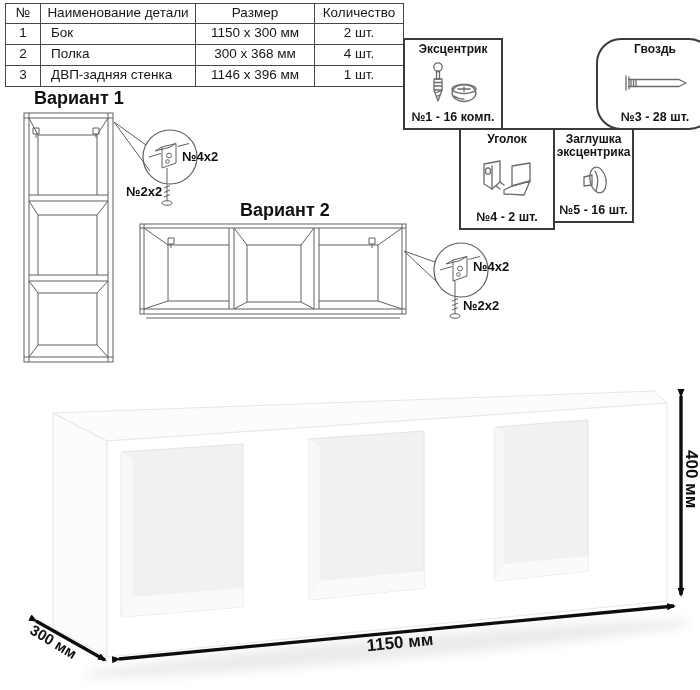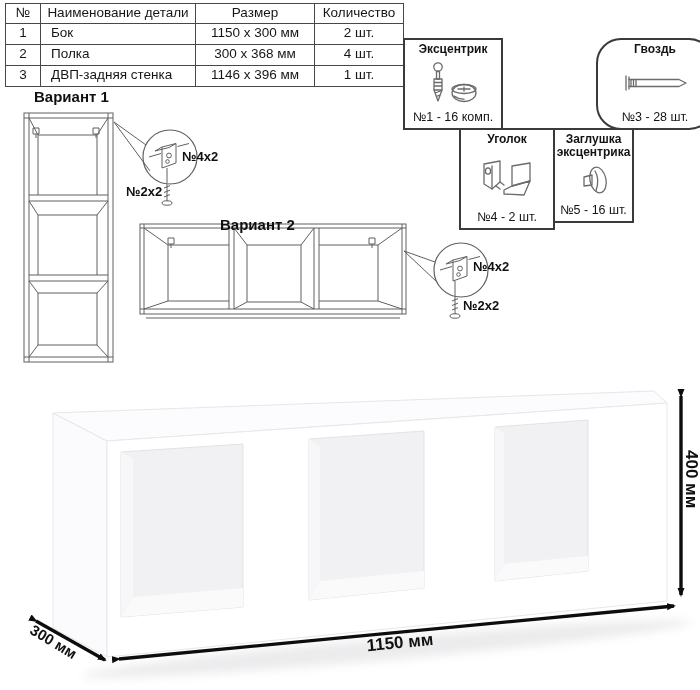--- a/index.html
+++ b/index.html
@@ -11,24 +11,24 @@
       padding:1px 4px;white-space:nowrap;color:#161616;}
   #parts-table th{font-weight:normal;text-align:center;height:16px;}
   #parts-table td{height:18px;text-align:center;}
   #parts-table td.name{text-align:left;padding-left:10px;}
   .col-num{width:26px}.col-name{width:146px}.col-size{width:110px}.col-qty{width:80px}
   
   .hw-cell{position:absolute;background:#fff;border:2px solid #3a3a3a;box-sizing:border-box;
      display:flex;flex-direction:column;align-items:center;}
   .hw-title{font-size:12px;font-weight:bold;text-align:center;line-height:1.12;padding-top:3px;color:#141414;}
   .hw-icon{flex:1;display:flex;align-items:center;justify-content:center;}
-  .hw-count{font-size:12.5px;font-weight:normal;text-align:center;padding-bottom:4px;color:#141414;white-space:nowrap;}
+  .hw-count{font-size:12.5px;font-weight:bold;text-align:center;padding-bottom:4px;color:#141414;white-space:nowrap;}
   
   .lbl{position:absolute;font-weight:bold;color:#101010;white-space:nowrap;}
-  .variant-title{font-size:15px;}
+  .variant-title{font-size:18px;}
   .callout-lbl{font-size:13px;}
   .dim-lbl{font-size:17px;}
   #dim-width{left:330px;top:633px;width:140px;text-align:center;transform:rotate(-5.5deg);}
   #dim-height{left:701px;top:450px;transform:rotate(90deg);transform-origin:left top;}
   #dim-depth{left:36px;top:621px;font-size:15px;transform:rotate(31deg);transform-origin:left top;}
   #draw-svg{position:absolute;left:0;top:0;}
   .ln{stroke:#606060;stroke-width:1;fill:none;}
   .ico{stroke:#6b6b6b;stroke-width:1.3;fill:none;stroke-linejoin:round;stroke-linecap:round;}
 </style>
 </head>
@@ -215,21 +215,21 @@
     </g>
 
     <g stroke="#0d0d0d" stroke-width="3.4">
       <line x1="119" y1="659" x2="674" y2="606" marker-start="url(#ah)" marker-end="url(#ah)"></line>
       <line x1="681" y1="396" x2="681" y2="595" marker-start="url(#ah)" marker-end="url(#ah)"></line>
       <line x1="36" y1="621" x2="105" y2="660" marker-start="url(#ah)" marker-end="url(#ah)"></line>
     </g>
   </svg>
 
   <div class="lbl variant-title" style="left:34px;top:88px;">Вариант 1</div>
-  <div class="lbl variant-title" style="left:220px;top:200px;margin-top:16px;">Вариант 2</div>
+  <div class="lbl variant-title" style="left:240px;top:200px;">Вариант 2</div>
 
   <div class="lbl callout-lbl" style="left:182px;top:149px;">№4х2</div>
   <div class="lbl callout-lbl" style="left:126px;top:184px;">№2х2</div>
   <div class="lbl callout-lbl" style="left:473px;top:259px;">№4х2</div>
   <div class="lbl callout-lbl" style="left:463px;top:298px;">№2х2</div>
 
   <div class="lbl dim-lbl" id="dim-width">1150 мм</div>
   <div class="lbl dim-lbl" id="dim-height">400 мм</div>
   <div class="lbl" id="dim-depth">300 мм</div>
 

